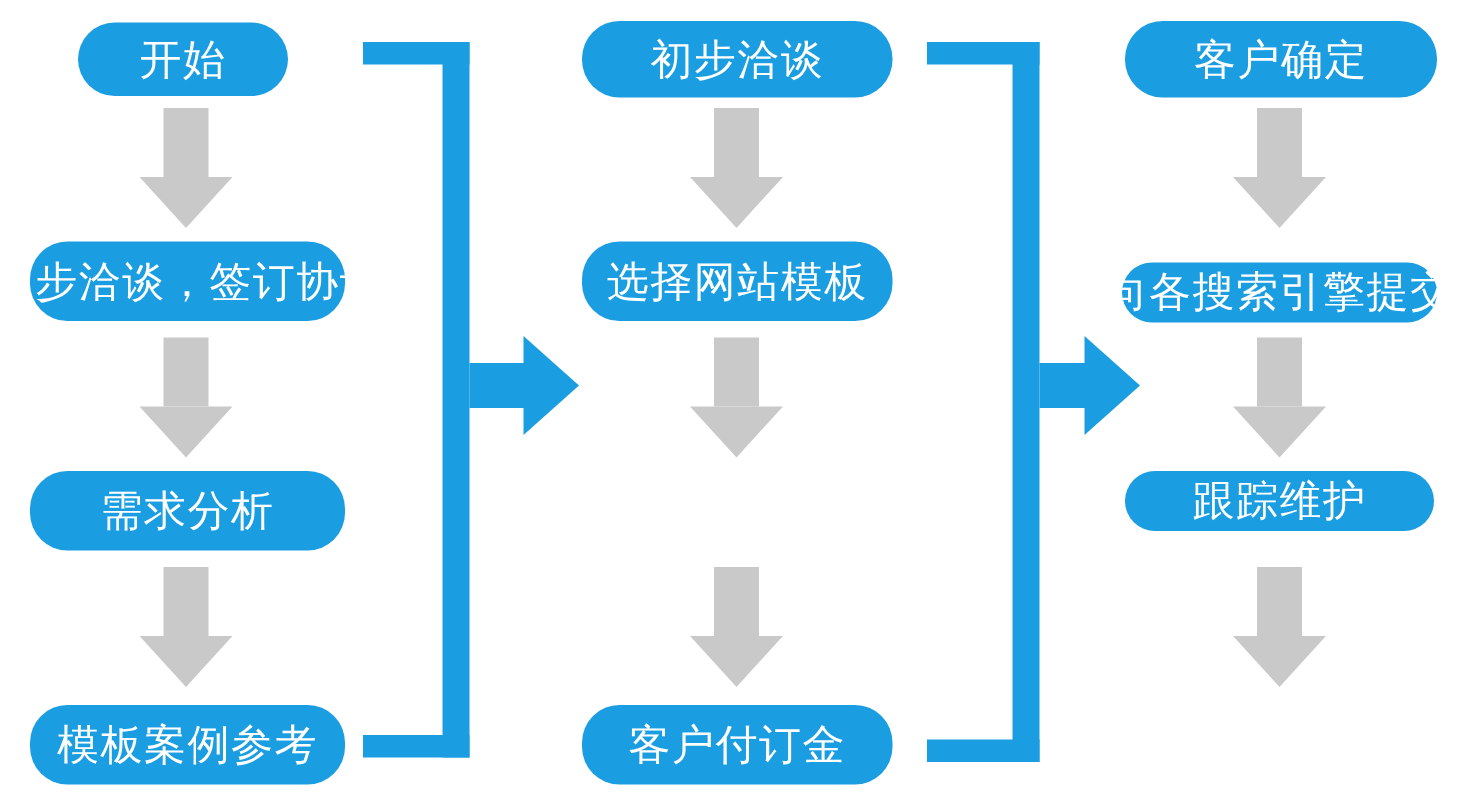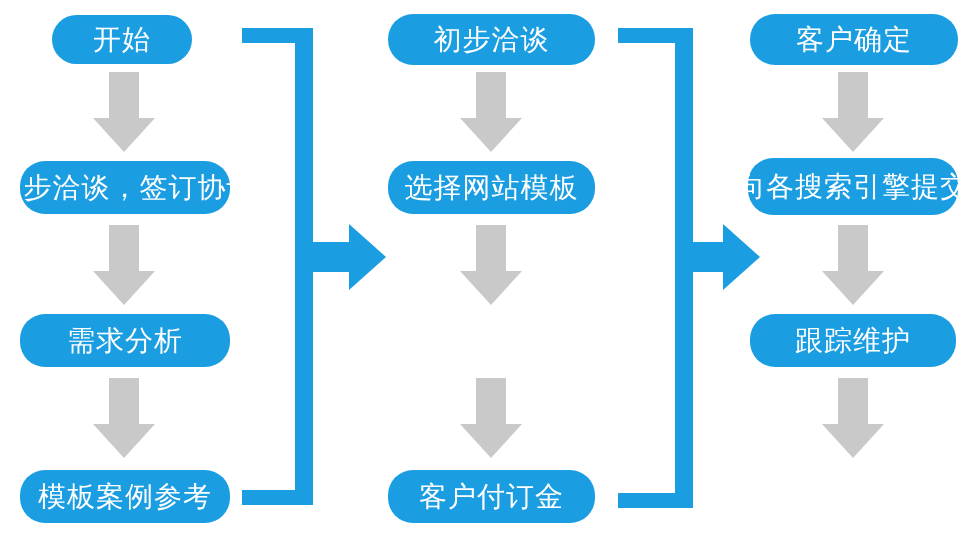--- a/index.html
+++ b/index.html
@@ -19,22 +19,22 @@
         display:flex;align-items:center;justify-content:center;white-space:nowrap;}
   .c1n1{left:52px;top:15px;width:140px;height:49px;}
   .c1n2{left:20px;top:161px;width:210px;height:53px;}
   .c1n3{left:20px;top:314px;width:210px;height:53px;}
   .c1n4{left:20px;top:470px;width:210px;height:53px;}
   .c2n1{left:388px;top:14px;width:207px;height:51px;}
   .c2n2{left:388px;top:161px;width:207px;height:53px;}
   .c2n3{left:388px;top:314px;width:207px;height:53px;}
   .c2n4{left:388px;top:470px;width:207px;height:53px;}
   .c3n1{left:750px;top:14px;width:208px;height:51px;}
-  .c3n2{left:748px;top:158px;width:210px;height:57px;text-align:center;}
-  .c3n3{left:750px;top:314px;width:206px;height:53px;}
+  .c3n2{left:748px;top:175px;width:210px;height:40px;text-align:center;}
+  .c3n3{left:750px;top:314px;width:206px;height:40px;}
   .c3n4{left:780px;top:470px;width:140px;height:53px;}
 
   
   .varrow{position:absolute;width:62px;height:80px;}
   .varrow .stem{width:30px;height:46px;background:var(--gray);margin:0 auto;}
   .varrow .head{width:0;height:0;margin:0 auto;
                 border-left:31px solid transparent;border-right:31px solid transparent;
                 border-top:34px solid var(--gray);}
   .a-col1{left:93px;}  .a-col2{left:460px;} .a-col3{left:822px;}
   .a-row1{top:72px;}   .a-row2{top:225px;}  .a-row3{top:378px;}

